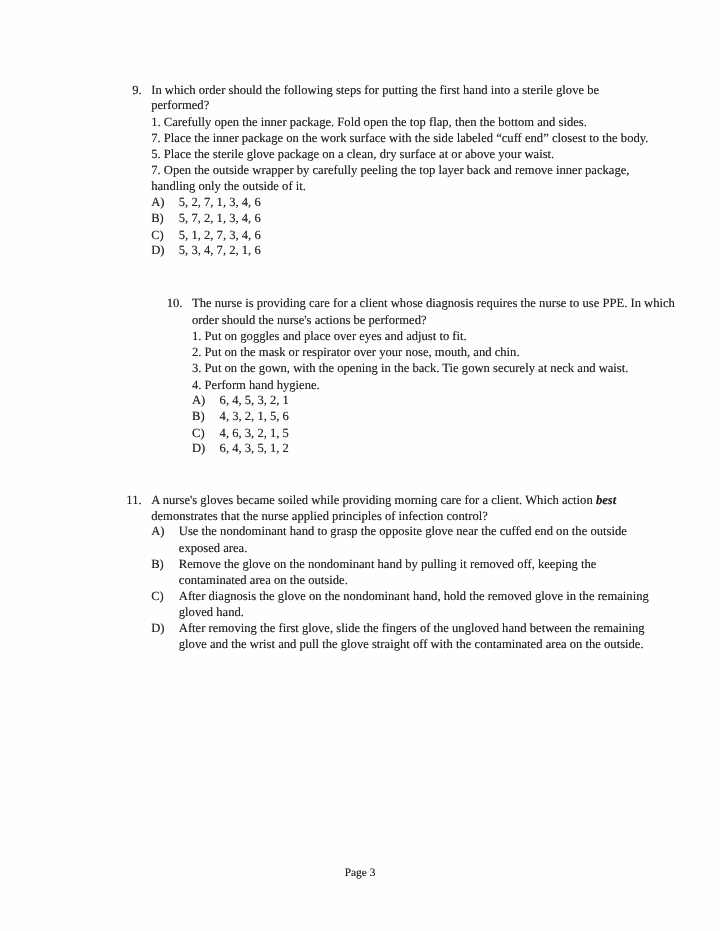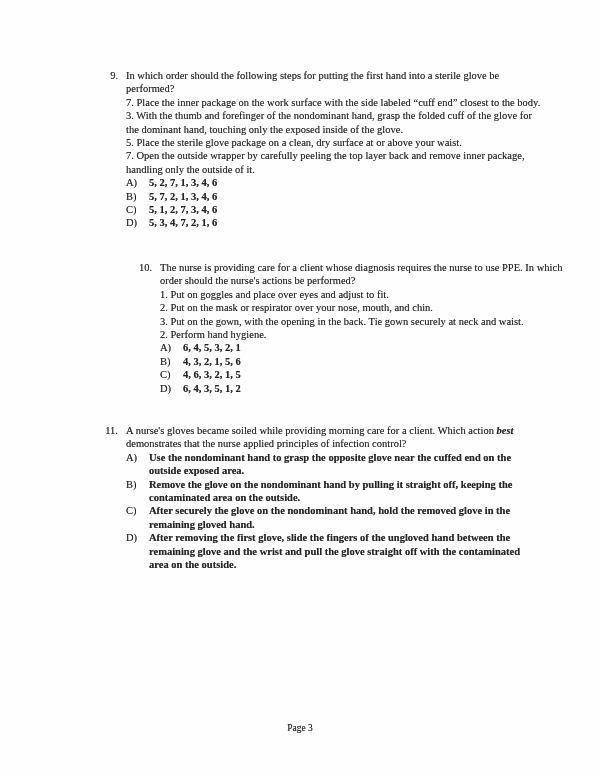--- a/index.html
+++ b/index.html
@@ -21,43 +21,43 @@
     line-height: 13.4px;
     text-shadow: 0 0 0.4px rgba(40,40,40,0.55);
   }
   .question { display: flex; padding-left: 98px; }
   .q-gap-a { margin-bottom: 31px; }
   .q-gap-b { margin-bottom: 29px; margin-left: 34px; }
   .qnum { width: 20px; text-align: right; flex-shrink: 0; }
   .qbody { margin-left: 8px; width: 416px; }
   .option { display: flex; }
   .olabel { width: 23px; flex-shrink: 0; }
-  .otext { flex: 1; font-weight: bold; }
+  .otext { flex: 1; }
   .stem-bold { font-weight: bold; font-style: italic; }
   .footer {
     position: absolute;
     left: 0; top: 722px; width: 600px;
     text-align: center;
     font-size: 9.5px;
     line-height: 12px;
     text-shadow: 0 0 0.4px rgba(40,40,40,0.55);
   }
 </style>
 </head>
 <body>
 
 <div class="page">
   <div class="content">
 
     <div class="question q-gap-a">
       <div class="qnum">9.</div>
       <div class="qbody">
         <div class="stem">In which order should the following steps for putting the first hand into a sterile glove be performed?</div>
+        <div class="step">1. Carefully open the inner package. Fold open the top flap, then the bottom and sides.</div>
         <div class="step">7. Place the inner package on the work surface with the side labeled “cuff end” closest to the body.</div>
-        <div class="step">3. With the thumb and forefinger of the nondominant hand, grasp the folded cuff of the glove for the dominant hand, touching only the exposed inside of the glove.</div>
         <div class="step">5. Place the sterile glove package on a clean, dry surface at or above your waist.</div>
         <div class="step">7. Open the outside wrapper by carefully peeling the top layer back and remove inner package, handling only the outside of it.</div>
         <div class="option">
           <span class="olabel">A)</span>
           <span class="otext">5, 2, 7, 1, 3, 4, 6</span>
         </div>
         <div class="option">
           <span class="olabel">B)</span>
           <span class="otext">5, 7, 2, 1, 3, 4, 6</span>
         </div>
@@ -72,21 +72,21 @@
       </div>
     </div>
 
     <div class="question q-gap-b">
       <div class="qnum">10.</div>
       <div class="qbody">
         <div class="stem">The nurse is providing care for a client whose diagnosis requires the nurse to use PPE. In which order should the nurse's actions be performed?</div>
         <div class="step">1. Put on goggles and place over eyes and adjust to fit.</div>
         <div class="step">2. Put on the mask or respirator over your nose, mouth, and chin.</div>
         <div class="step">3. Put on the gown, with the opening in the back. Tie gown securely at neck and waist.</div>
-        <div class="step">2. Perform hand hygiene.</div>
+        <div class="step">4. Perform hand hygiene.</div>
         <div class="option">
           <span class="olabel">A)</span>
           <span class="otext">6, 4, 5, 3, 2, 1</span>
         </div>
         <div class="option">
           <span class="olabel">B)</span>
           <span class="otext">4, 3, 2, 1, 5, 6</span>
         </div>
         <div class="option">
           <span class="olabel">C)</span>
@@ -102,25 +102,25 @@
     <div class="question">
       <div class="qnum">11.</div>
       <div class="qbody">
         <div class="stem"><span>A nurse's gloves became soiled while providing morning care for a client. Which action </span><span class="stem-bold">best</span><span> demonstrates that the nurse applied principles of infection control?</span></div>
         <div class="option">
           <span class="olabel">A)</span>
           <span class="otext">Use the nondominant hand to grasp the opposite glove near the cuffed end on the outside exposed area.</span>
         </div>
         <div class="option">
           <span class="olabel">B)</span>
-          <span class="otext">Remove the glove on the nondominant hand by pulling it straight off, keeping the contaminated area on the outside.</span>
+          <span class="otext">Remove the glove on the nondominant hand by pulling it removed off, keeping the contaminated area on the outside.</span>
         </div>
         <div class="option">
           <span class="olabel">C)</span>
-          <span class="otext">After securely the glove on the nondominant hand, hold the removed glove in the remaining gloved hand.</span>
+          <span class="otext">After diagnosis the glove on the nondominant hand, hold the removed glove in the remaining gloved hand.</span>
         </div>
         <div class="option">
           <span class="olabel">D)</span>
           <span class="otext">After removing the first glove, slide the fingers of the ungloved hand between the remaining glove and the wrist and pull the glove straight off with the contaminated area on the outside.</span>
         </div>
       </div>
     </div>
 
   </div>
 

